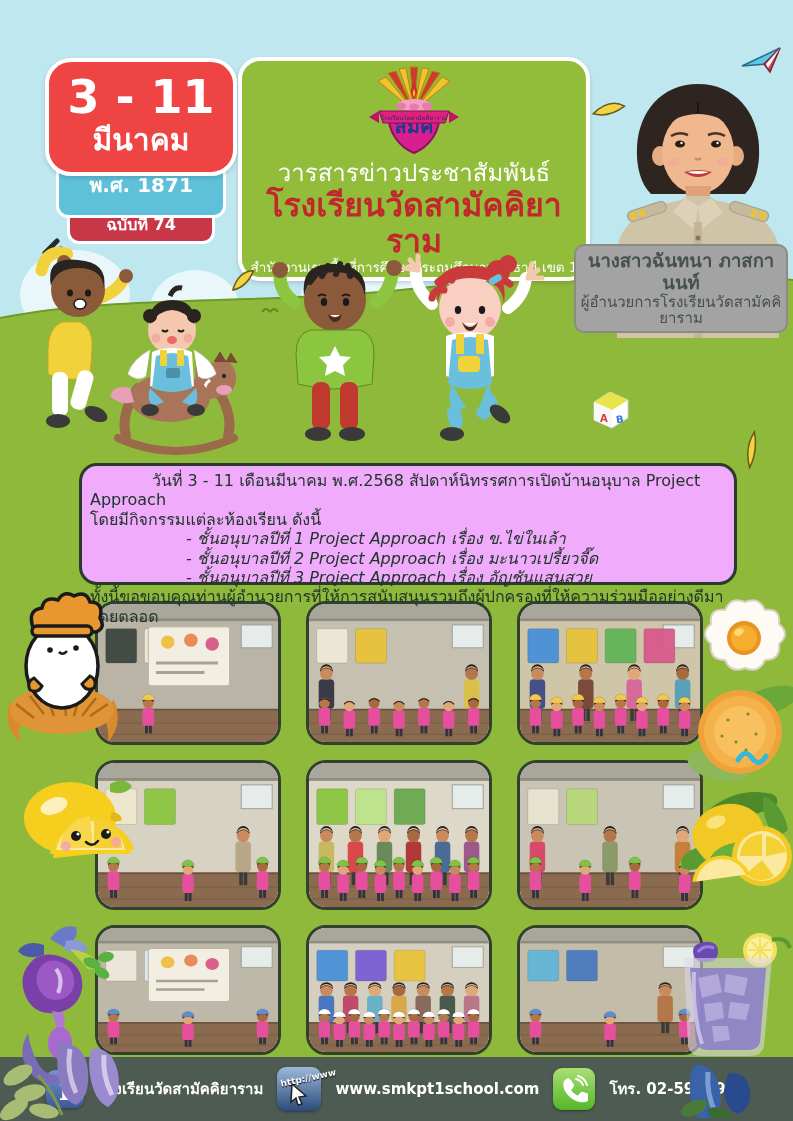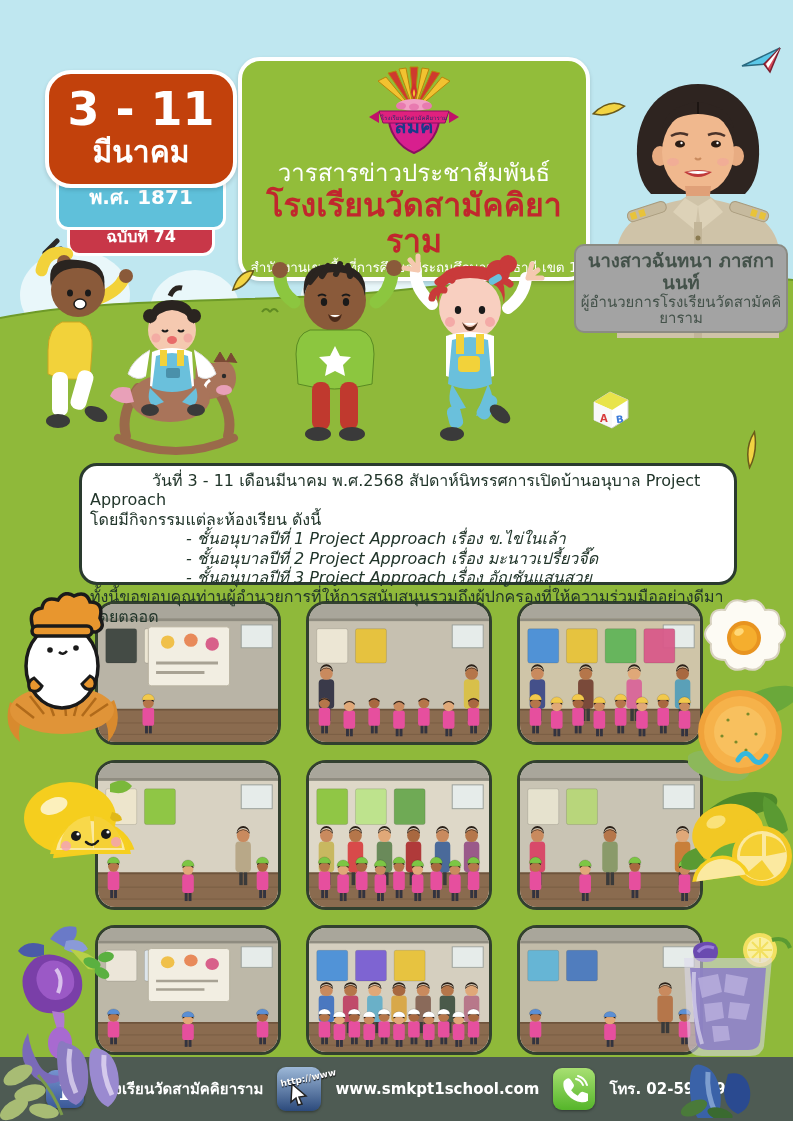--- a/index.html
+++ b/index.html
@@ -5,35 +5,35 @@
   html,body{margin:0;padding:0;background:#666;}
   *{box-sizing:border-box;font-family:"DejaVu Sans","Liberation Sans",sans-serif;}
   .page{position:relative;width:793px;height:1121px;margin:0 auto;background:#8fb93a;overflow:hidden;}
   .sky{position:absolute;top:0;left:0;width:793px;height:348px;background:#bfe7f0;}
   .cloud{position:absolute;background:#ffffff;border-radius:50%;opacity:.65;}
   .hill-svg{position:absolute;top:248px;left:0;}
   
   .badge{position:absolute;left:45px;top:58px;width:192px;text-align:center;}
   .badge-red{position:relative;margin:0 auto;width:148px;background:#c83748;border:3px solid #fff;border-radius:12px;color:#fff;font-weight:bold;font-size:16px;padding:3px 0 4px;z-index:1;}
   .badge-blue{position:relative;margin:0 auto -12px;width:170px;background:#5fc0da;border:3px solid #fff;border-radius:12px;color:#fff;font-weight:bold;font-size:20px;padding:4px 0 14px;z-index:2;}
-  .badge-green{position:relative;margin:12px auto -14px;width:192px;background:#c2410c;border:4px solid #fff;border-radius:26px;color:#fff;z-index:3;padding:10px 0 14px;box-shadow:0 2px 4px rgba(0,0,0,.15);}
+  .badge-green{position:relative;margin:0 auto -14px;width:192px;background:#ef4444;border:4px solid #fff;border-radius:26px;color:#fff;z-index:3;padding:10px 0 14px;box-shadow:0 2px 4px rgba(0,0,0,.15);}
   .badge-days{font-size:46px;font-weight:bold;line-height:50px;}
   .badge-month{font-size:30px;font-weight:bold;line-height:36px;}
   
   .masthead{position:absolute;left:238px;top:57px;width:352px;height:224px;background:#92bd3a;border:4px solid #fff;border-radius:22px;text-align:center;padding-top:4px;box-shadow:0 2px 4px rgba(0,0,0,.15);}
   .mast-title{color:#fff;font-size:24px;line-height:28px;margin-top:-2px;}
   .mast-school{color:#c1272d;font-size:32px;font-weight:bold;line-height:36px;}
   .mast-district{color:#fff;font-size:13.5px;line-height:17px;}
   
   .director-photo{position:absolute;left:603px;top:70px;width:190px;height:268px;}
   .director-caption{position:absolute;left:574px;top:244px;width:214px;background:#a3a3a3;border:2px solid #8b8b83;border-radius:10px;text-align:center;padding:4px 2px 5px;z-index:6;}
   .dir-name{color:#44524a;font-size:18.5px;font-weight:bold;line-height:22px;}
   .dir-title{color:#44524a;font-size:15px;line-height:16px;}
   
-  .announce{position:absolute;left:79px;top:463px;width:658px;height:122px;background:#ffffff;border:3px solid #2a3a2e;border-radius:18px;color:#21352a;font-size:16px;line-height:19.4px;padding:5px 10px 4px 8px;z-index:5;}
+  .announce{position:absolute;left:79px;top:463px;width:658px;height:122px;background:#f0abfc;border:3px solid #2a3a2e;border-radius:18px;color:#21352a;font-size:16px;line-height:19.4px;padding:5px 10px 4px 8px;z-index:5;}
   .announce .ln1{text-indent:62px;}
   .announce .item{padding-left:96px;font-style:italic;}
   
   .photo-grid{position:absolute;left:95px;top:601px;display:grid;grid-template-columns:186px 186px 186px;grid-template-rows:144px 150px 130px;column-gap:25px;row-gap:15px;z-index:4;}
   .photo{margin:0;border:3px solid #32402f;border-radius:20px;overflow:hidden;background:#cfc9bc;}
   .photo svg{display:block;width:100%;height:100%;}
   
   .footer{position:absolute;left:0;top:1057px;width:793px;height:64px;background:#4e5b53;display:flex;align-items:center;justify-content:center;gap:14px;z-index:5;}
   .footer .txt{color:#fff;font-size:15px;font-weight:bold;}
   .ficon{width:38px;height:38px;border-radius:9px;display:flex;align-items:center;justify-content:center;flex:0 0 auto;box-shadow:0 1px 3px rgba(0,0,0,.4);}

